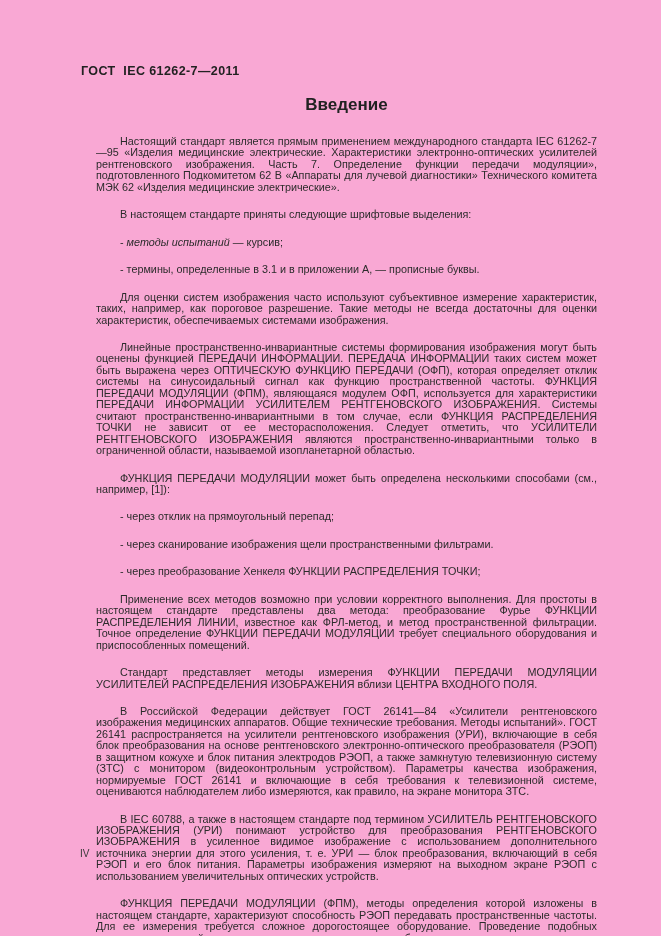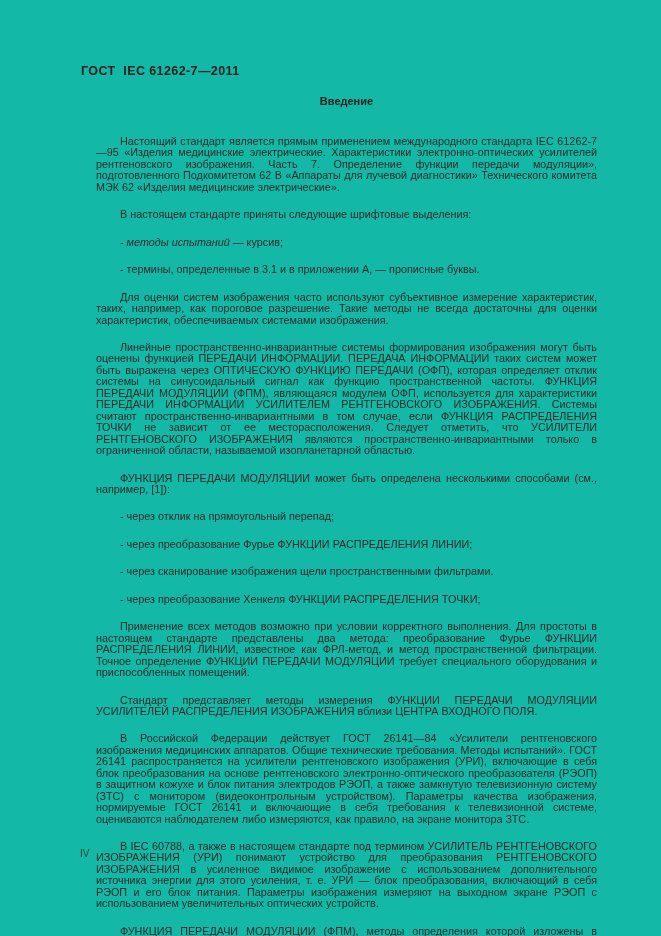--- a/index.html
+++ b/index.html
@@ -4,21 +4,21 @@
 <style>
   html, body {
     margin: 0;
     padding: 0;
     background: #ffffff;
   }
   .page {
     position: relative;
     width: 661px;
     height: 936px;
-    background: #14b8a6;
+    background: #f9a8d4;
     font-family: "Liberation Sans", sans-serif;
     color: #2b2b2b;
     overflow: hidden;
   }
   .doc-header {
     position: absolute;
     top: 64px;
     left: 81px;
     font-size: 12.5px;
     font-weight: bold;
@@ -26,21 +26,21 @@
     color: #222222;
     white-space: pre;
   }
   .doc-title {
     position: absolute;
     top: 95px;
     left: 80px;
     width: 533px;
     margin: 0;
     text-align: center;
-    font-size: 11px;
+    font-size: 17px;
     font-weight: bold;
     color: #222222;
   }
   .body-text {
     position: absolute;
     top: 120px;
     left: 80px;
     width: 533px;
     font-size: 10.8px;
     line-height: 11.45px;
@@ -79,21 +79,20 @@
     <p>- термины, определенные в 3.1 и в приложении А, — прописные буквы.</p>
 
     <p>Для оценки систем изображения часто используют субъективное измерение характеристик, таких, например, как пороговое разрешение. Такие методы не всегда достаточны для оценки характеристик, обеспечиваемых системами изображения.</p>
 
     <p>Линейные пространственно-инвариантные системы формирования изображения могут быть оценены функцией ПЕРЕДАЧИ ИНФОРМАЦИИ. ПЕРЕДАЧА ИНФОРМАЦИИ таких систем может быть выражена через ОПТИЧЕСКУЮ ФУНКЦИЮ ПЕРЕДАЧИ (ОФП), которая определяет отклик системы на синусоидальный сигнал как функцию пространственной частоты. ФУНКЦИЯ ПЕРЕДАЧИ МОДУЛЯЦИИ (ФПМ), являющаяся модулем ОФП, используется для характеристики ПЕРЕДАЧИ ИНФОРМАЦИИ УСИЛИТЕЛЕМ РЕНТГЕНОВСКОГО ИЗОБРАЖЕНИЯ. Системы считают пространственно-инвариантными в том случае, если ФУНКЦИЯ РАСПРЕДЕЛЕНИЯ ТОЧКИ не зависит от ее месторасположения. Следует отметить, что УСИЛИТЕЛИ РЕНТГЕНОВСКОГО ИЗОБРАЖЕНИЯ являются пространственно-инвариантными только в ограниченной области, называемой изопланетарной областью.</p>
 
     <p>ФУНКЦИЯ ПЕРЕДАЧИ МОДУЛЯЦИИ может быть определена несколькими способами (см., например, [1]):</p>
 
     <p>- через отклик на прямоугольный перепад;</p>
 
-    <p>- через преобразование Фурье ФУНКЦИИ РАСПРЕДЕЛЕНИЯ ЛИНИИ;</p>
 
     <p>- через сканирование изображения щели пространственными фильтрами.</p>
 
     <p>- через преобразование Хенкеля ФУНКЦИИ РАСПРЕДЕЛЕНИЯ ТОЧКИ;</p>
 
     <p>Применение всех методов возможно при условии корректного выполнения. Для простоты в настоящем стандарте представлены два метода: преобразование Фурье ФУНКЦИИ РАСПРЕДЕЛЕНИЯ ЛИНИИ, известное как ФРЛ-метод, и метод пространственной фильтрации. Точное определение ФУНКЦИИ ПЕРЕДАЧИ МОДУЛЯЦИИ требует специального оборудования и приспособленных помещений.</p>
 
     <p>Стандарт представляет методы измерения ФУНКЦИИ ПЕРЕДАЧИ МОДУЛЯЦИИ УСИЛИТЕЛЕЙ РАСПРЕДЕЛЕНИЯ ИЗОБРАЖЕНИЯ вблизи ЦЕНТРА ВХОДНОГО ПОЛЯ.</p>
 
     <p>В Российской Федерации действует ГОСТ 26141—84 «Усилители рентгеновского изображения медицинских аппаратов. Общие технические требования. Методы испытаний». ГОСТ 26141 распространяется на усилители рентгеновского изображения (УРИ), включающие в себя блок преобразования на основе рентгеновского электронно-оптического преобразователя (РЭОП) в защитном кожухе и блок питания электродов РЭОП, а также замкнутую телевизионную систему (ЗТС) с монитором (видеоконтрольным устройством). Параметры качества изображения, нормируемые ГОСТ 26141 и включающие в себя требования к телевизионной системе, оцениваются наблюдателем либо измеряются, как правило, на экране монитора ЗТС.</p>

